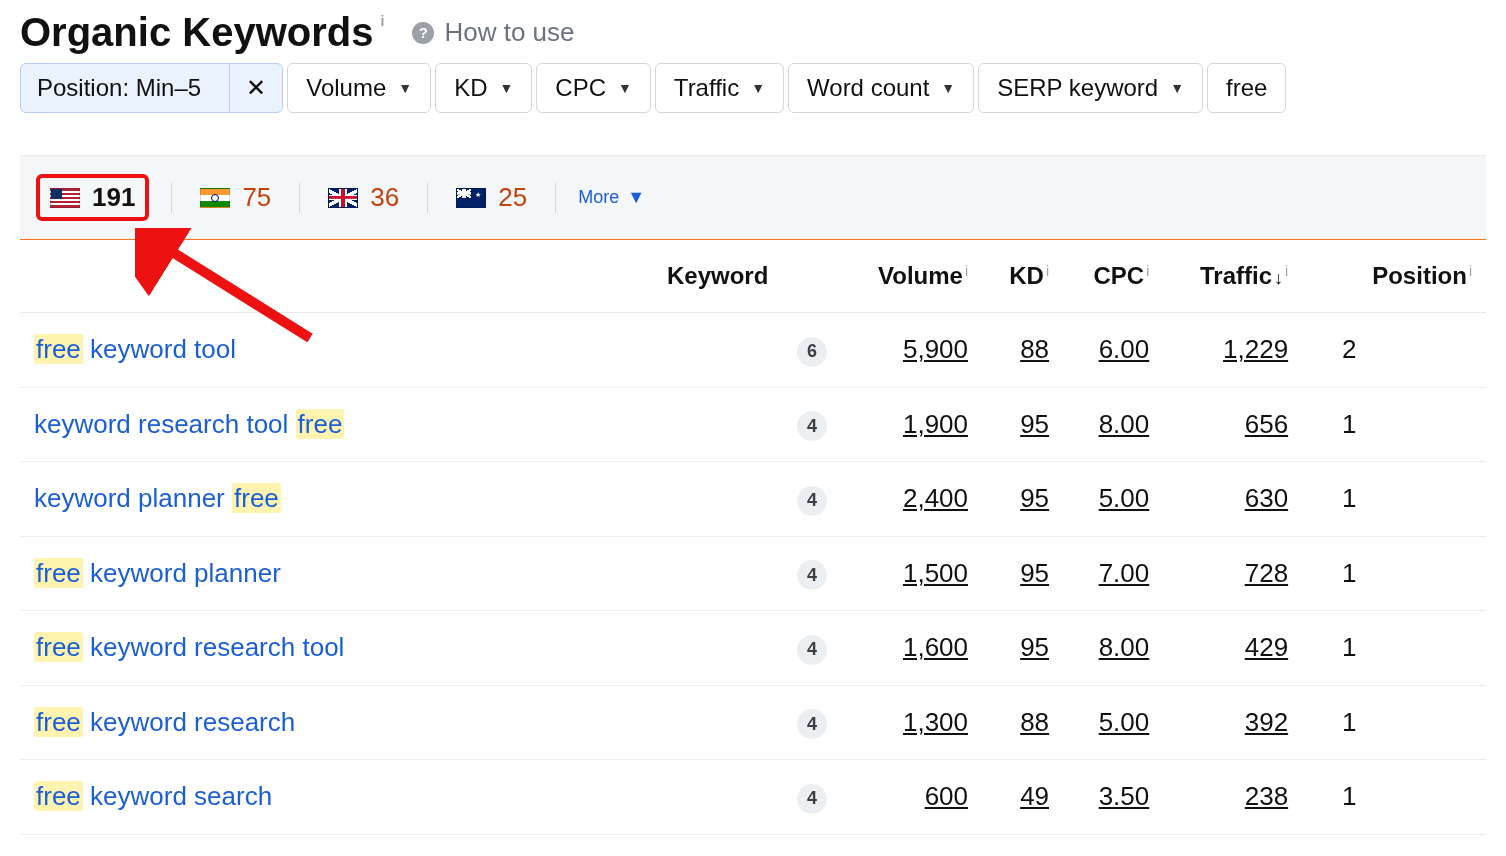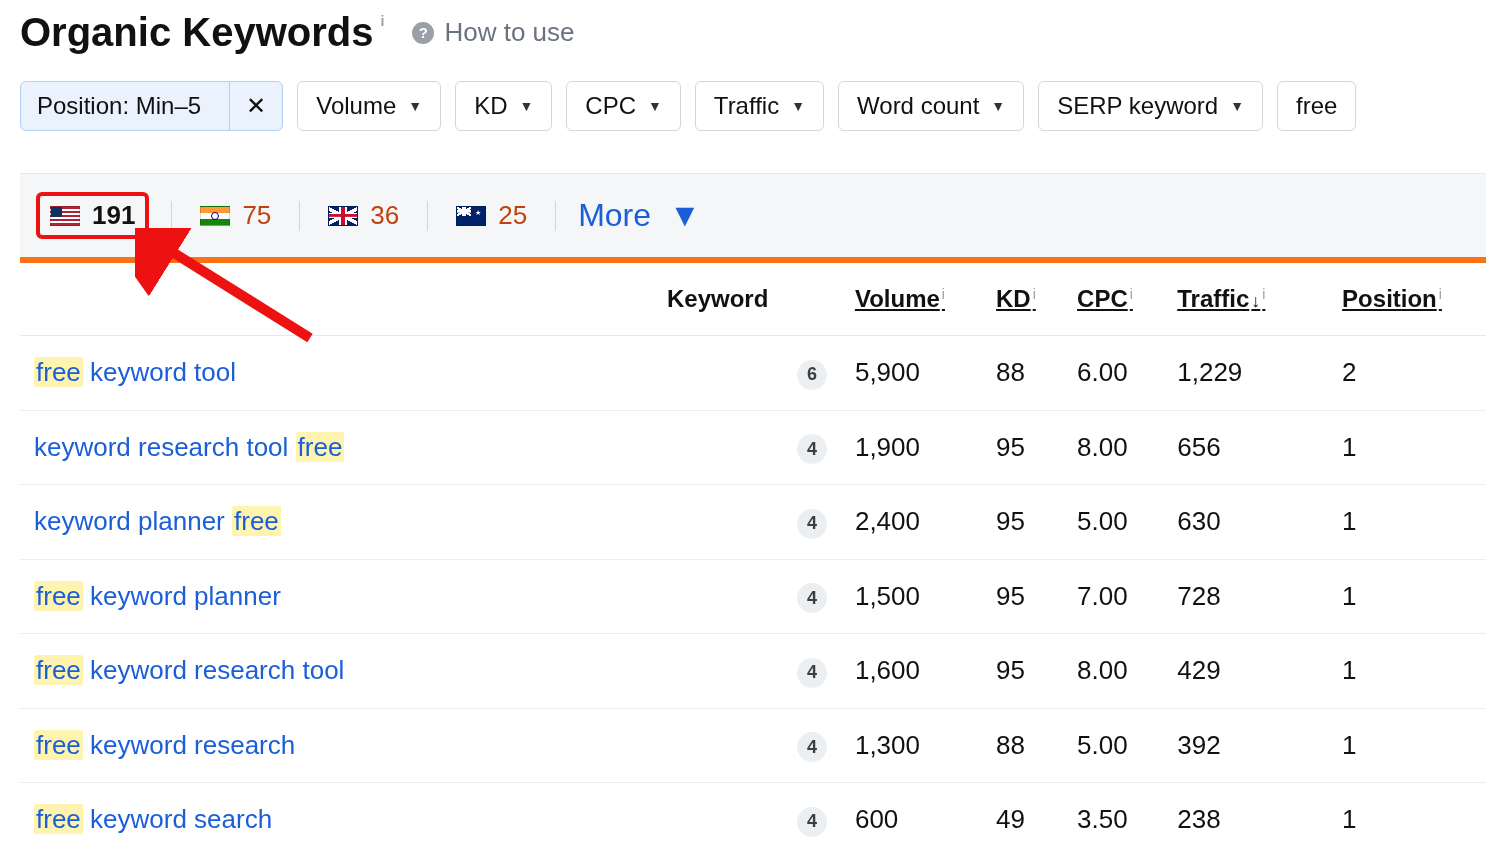--- a/index.html
+++ b/index.html
@@ -5,35 +5,35 @@
 * { box-sizing: border-box; margin: 0; padding: 0; }
 body { font-family: -apple-system, BlinkMacSystemFont, "Segoe UI", Helvetica, Arial, sans-serif; color: #111; background: #fff; width: 1506px; }
 .container { padding: 0 20px; }
 
 .header-row { display: flex; align-items: center; gap: 24px; padding-top: 10px; }
 .title { font-size: 40px; font-weight: 700; color: #111; }
 .title-sup { font-size: 14px; color: #9aa0a6; position: relative; top: -20px; left: -4px; }
 .how-to { display: flex; align-items: center; gap: 10px; color: #6b7280; font-size: 26px; cursor: pointer; }
 .help-icon { width: 22px; height: 22px; border-radius: 50%; background: #9aa0a6; color: #fff; display: inline-flex; align-items: center; justify-content: center; font-size: 15px; font-weight: 700; }
 
-.filters-row { display: flex; gap: 14px; margin-top: 26px; flex-wrap: nowrap; }
+.filters-row { display: flex; gap: 4px; margin-top: 8px; flex-wrap: nowrap; }
 .chip { border: 1px solid #d0d7de; border-radius: 6px; background: #fff; color: #111; font-size: 24px; padding: 10px 18px; display: inline-flex; align-items: center; gap: 12px; cursor: pointer; white-space: nowrap; }
 .chip .caret { font-size: 14px; color: #333; }
 .chip.active { background: #eaf2fd; border-color: #b7cef2; display: inline-flex; padding: 0; }
 .chip.active .chip-label { padding: 10px 16px; }
 .chip.active .chip-close { border-left: 1px solid #b7cef2; padding: 10px 16px; color: #111; }
 .chip.text-only { color: #111; }
 
 .country-bar-wrap { margin-top: 42px; }
-.country-bar { background: #f4f6f8; border-top: 1px solid #e6e8eb; border-bottom: 6px solid #f97316; padding: 18px 16px; display: flex; align-items: center; gap: 22px; }
+.country-bar { background: #f4f6f8; border-top: 1px solid #e6e8eb; border-bottom: 1px solid #f97316; padding: 18px 16px; display: flex; align-items: center; gap: 22px; }
 .country-item { display: inline-flex; align-items: center; gap: 12px; font-size: 26px; color: #c2410c; cursor: pointer; padding: 2px 6px; }
 .country-item.selected { color: #111; font-weight: 700; border: 4px solid #e11; border-radius: 6px; padding: 4px 10px; }
 .flag { width: 30px; height: 20px; display: inline-block; border: 1px solid rgba(0,0,0,.15); }
 .divider { width: 1px; height: 30px; background: #d0d7de; }
-.more-link { color: #1a5ed8; font-size: 32px; display: inline-flex; align-items: center; gap: 18px; cursor: pointer; }
+.more-link { color: #1a5ed8; font-size: 18px; display: inline-flex; align-items: center; gap: 8px; cursor: pointer; }
 
 
 .flag-us { background:
   linear-gradient(#0a3161,#0a3161) 0 0/40% 55% no-repeat,
   repeating-linear-gradient(#b22234 0 2px, #fff 2px 4px);
   position: relative; }
 .flag-in { background: linear-gradient(#ff9933 0 33%, #fff 33% 66%, #138808 66% 100%); position: relative; }
 .flag-in::after { content:""; position:absolute; left:50%; top:50%; width:6px; height:6px; border:1px solid #000080; border-radius:50%; transform:translate(-50%,-50%); }
 .flag-gb { background:#012169; position:relative; overflow:hidden; }
 .flag-gb::before { content:""; position:absolute; inset:0; background:
@@ -53,25 +53,25 @@
   linear-gradient(#c8102e,#c8102e) center/100% 14% no-repeat,
   linear-gradient(#c8102e,#c8102e) center/14% 100% no-repeat,
   #012169; }
 .flag-au::after { content:"★"; position:absolute; right:4px; top:2px; font-size:7px; color:#fff; }
 
 
 .arrow-wrap { position: absolute; left: 135px; top: 228px; width: 185px; height: 120px; pointer-events: none; }
 
 .table { width: 100%; border-collapse: collapse; }
 .table th { text-align: right; font-size: 24px; font-weight: 700; color: #111; padding: 22px 14px; border-bottom: 1px solid #e6e8eb; white-space: nowrap; }
-.table th.right { text-align: left; text-decoration: underline; }
+.table th.right { text-align: right; }
 .info-i { font-size: 14px; color: #9aa0a6; font-weight: 400; position: relative; top: -8px; margin-left: 2px; }
 .sort-arrow { font-size: 18px; margin-left: 2px; }
 .table td { font-size: 26px; padding: 20px 14px; border-bottom: 1px solid #eceff2; white-space: nowrap; }
-.table td.right { color: #111; }
+.table td.right { text-align: right; color: #111; text-decoration: underline; }
 .kw-link { color: #1a5ed8; text-decoration: none; }
 .hl { background: #fff3b0; padding: 0 2px; border-radius: 2px; }
 .serp-badge { display: inline-flex; align-items: center; justify-content: center; min-width: 30px; height: 30px; border-radius: 50%; background: #eceff2; color: #3a3f45; font-size: 18px; font-weight: 600; }
 .col-kw { width: 52%; }
 .col-badge { text-align: right; width: 4%; }
 .col-pos { padding-left: 40px !important; }
 
 .rel { position: relative; }
 </style>
 </head>

